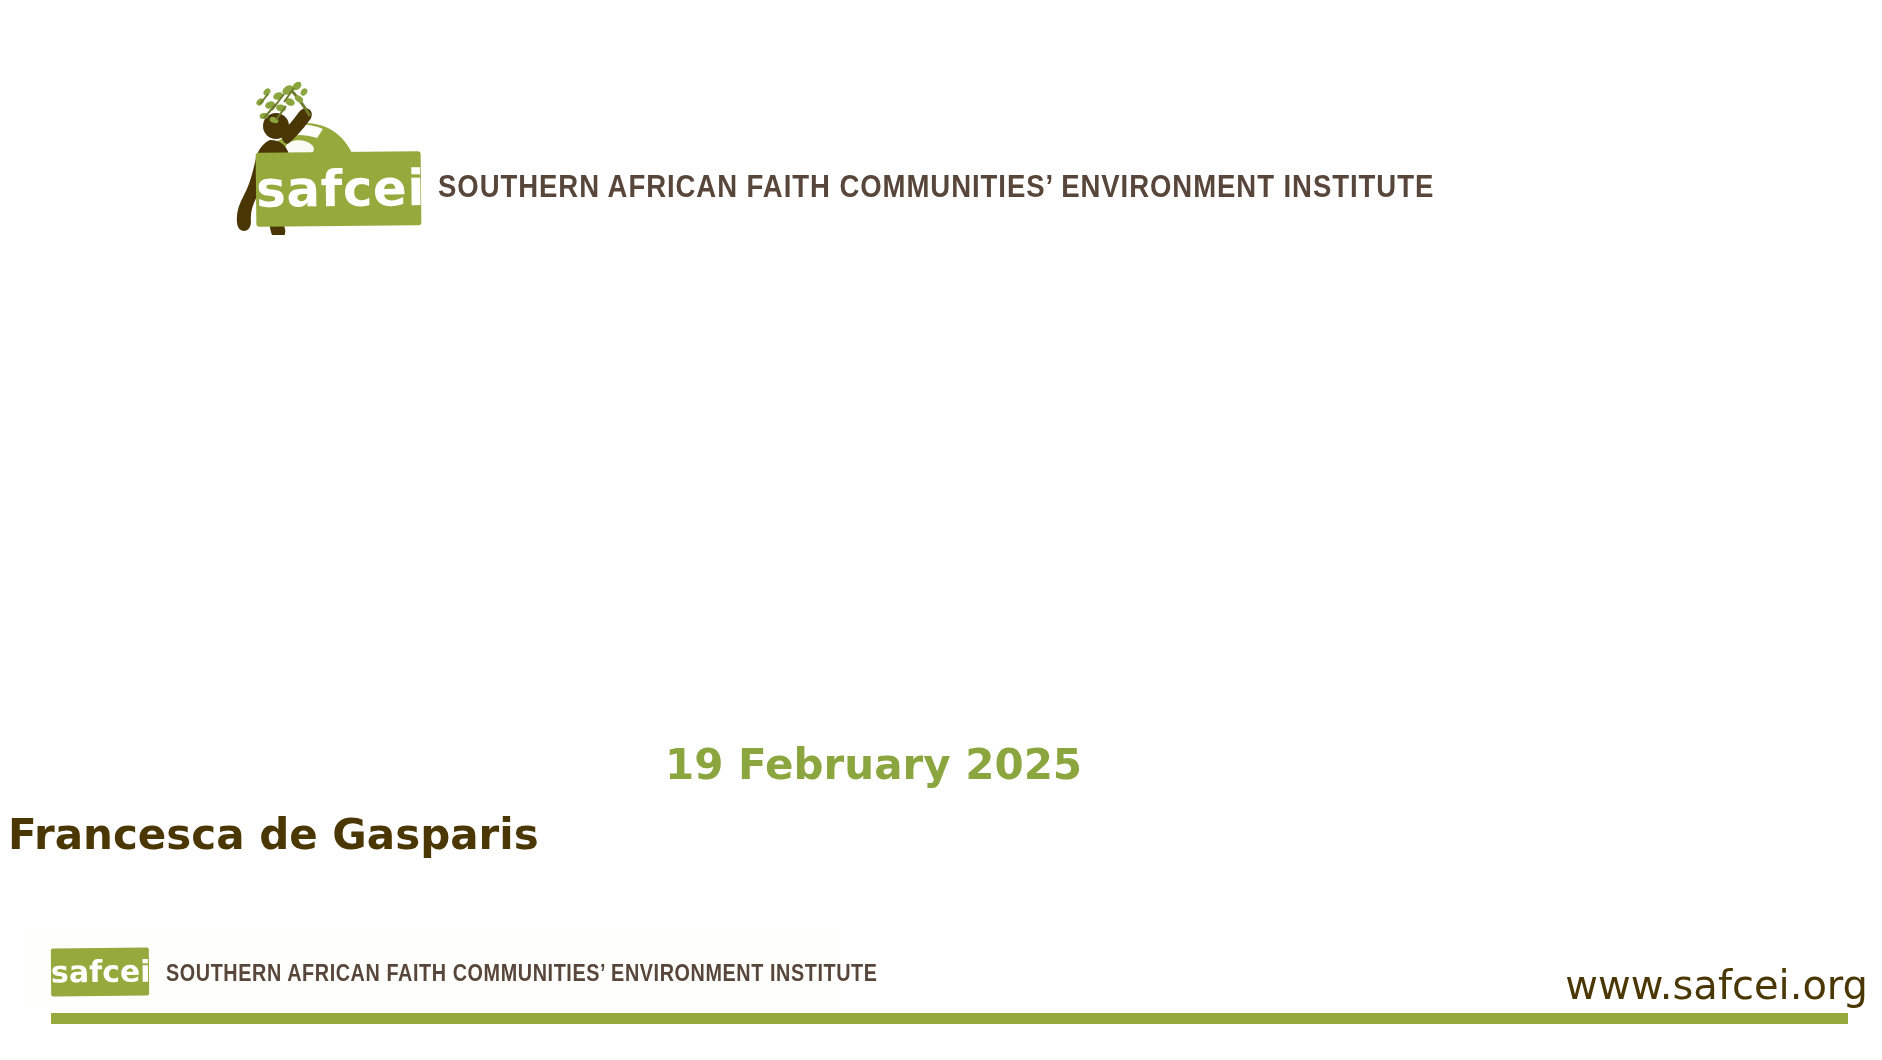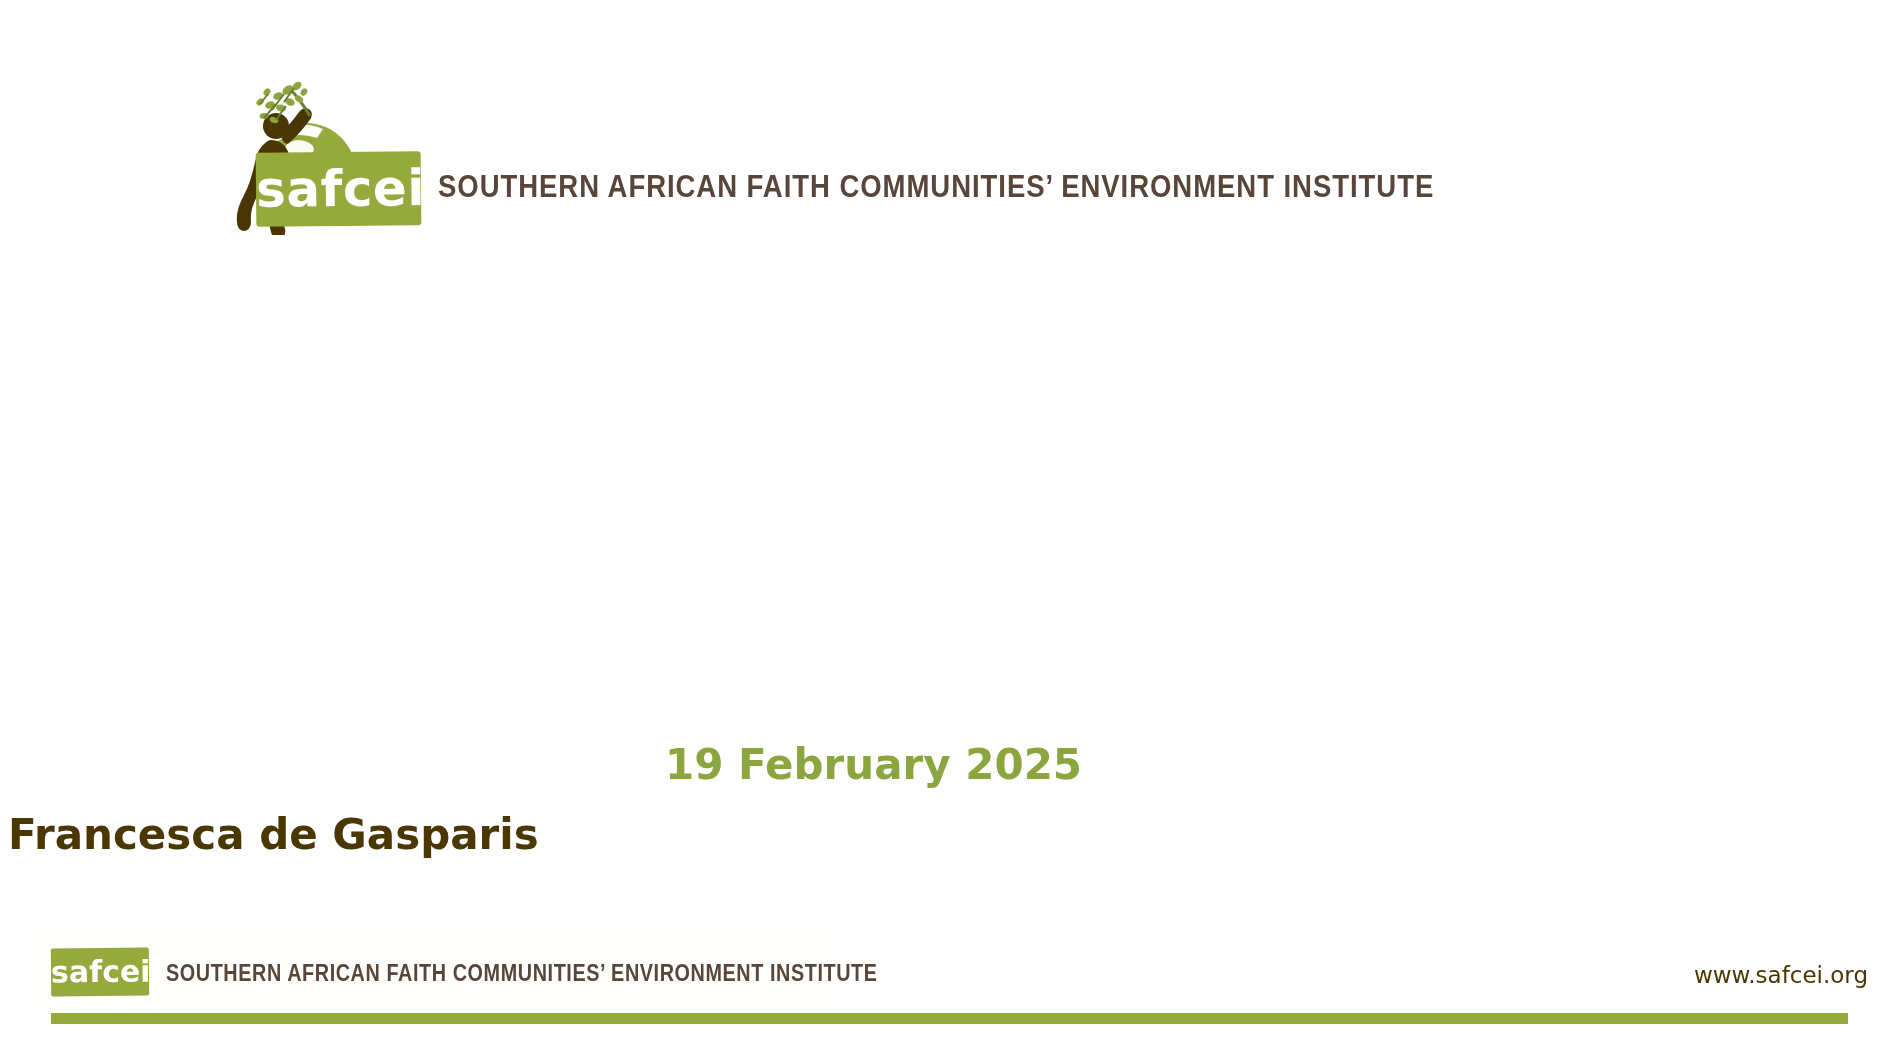--- a/index.html
+++ b/index.html
@@ -166,21 +166,21 @@
     font-family: "Liberation Sans Narrow", "Liberation Sans", sans-serif;
     transform: scaleX(0.86);
     transform-origin: left center;
   }
 
   .footer-url {
     position: absolute;
     right: 44px;
     top: 962px;
     color: #4A3703;
-    font-size: 23px;
+    font-size: 40px;
     font-weight: 400;
     font-family: "DejaVu Sans", sans-serif;
   }
 
   .footer-rule {
     position: absolute;
     left: 43px;
     top: 1013px;
     width: 1797px;
     height: 11px;

